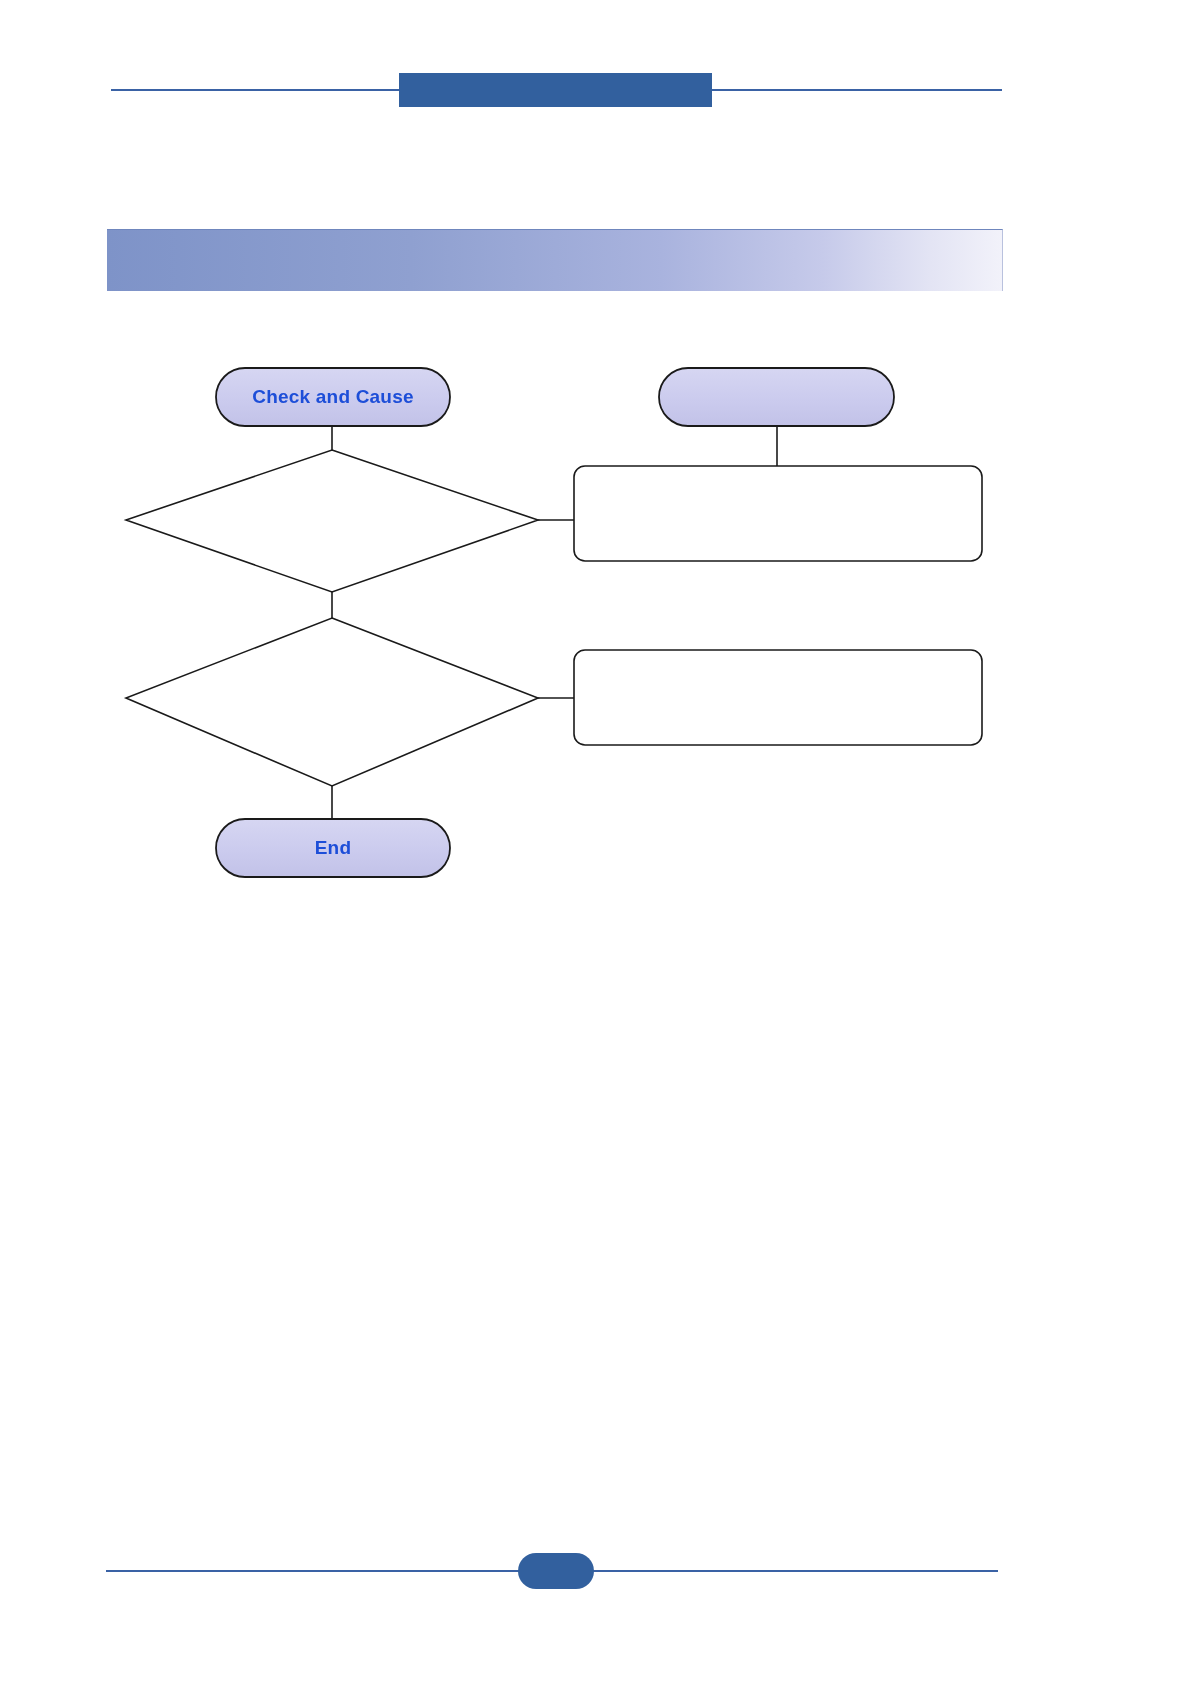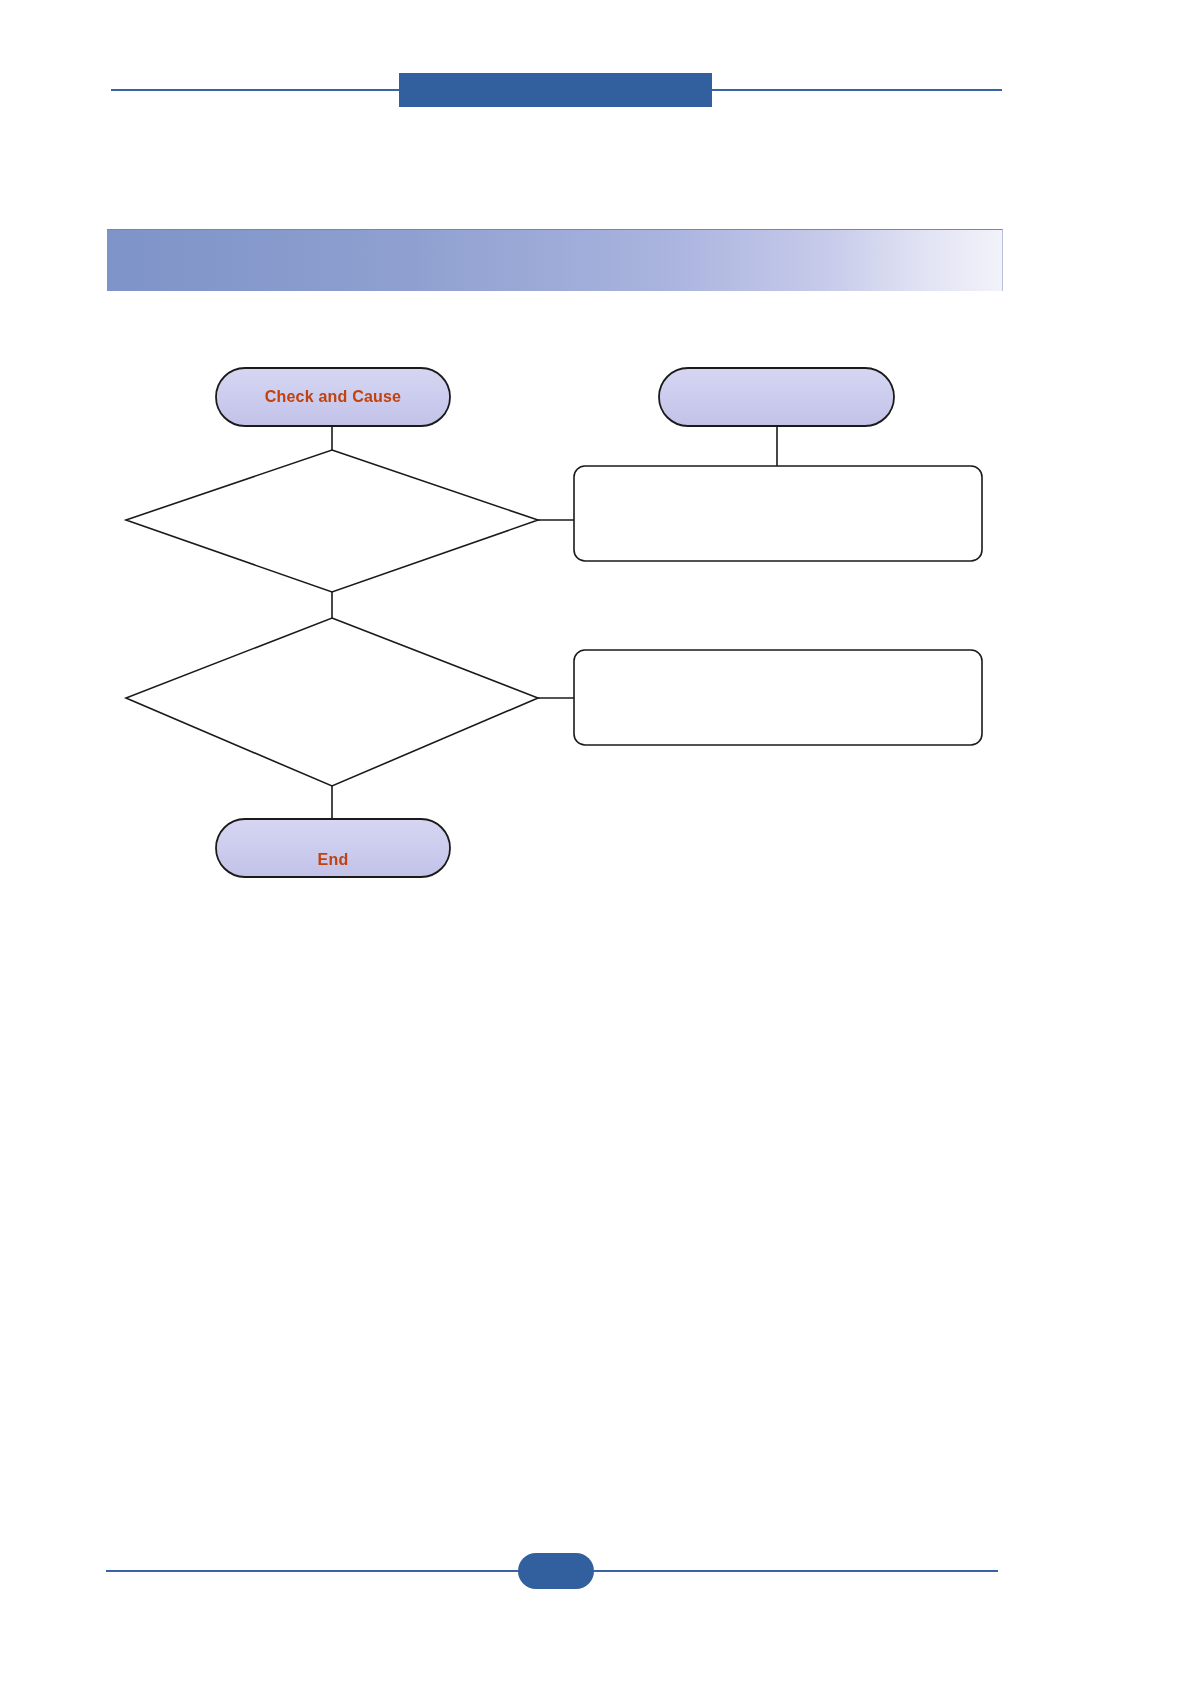--- a/index.html
+++ b/index.html
@@ -89,44 +89,44 @@
 
   .node-label {
     position: absolute;
     display: flex;
     align-items: center;
     justify-content: center;
     text-align: center;
     pointer-events: none;
   }
   .pill-label {
-    font-size: 16px;
-    font-weight: bold;
-    color: #c2410c;
+    font-size: 19px;
+    font-weight: bold;
+    color: #1d4ed8;
     letter-spacing: 0.2px;
   }
   .box-label {
     font-size: 13.5px;
     color: #16161e;
     line-height: 1.35;
     padding: 6px 14px;
     box-sizing: border-box;
   }
   .diamond-label {
     font-size: 13.5px;
     color: #16161e;
     line-height: 1.35;
     padding: 4px 10px;
     box-sizing: border-box;
   }
 
   
   .lbl-check     { left: 216px; top: 368px; width: 234px; height: 58px; }
   .lbl-solution  { left: 659px; top: 368px; width: 235px; height: 58px; }
-  .lbl-end       { left: 216px; top: 819px; width: 234px; height: 58px; margin-top: 12px; }
+  .lbl-end       { left: 216px; top: 819px; width: 234px; height: 58px; }
   .lbl-d1        { left: 190px; top: 484px; width: 290px; height: 72px; }
   .lbl-d2        { left: 190px; top: 670px; width: 290px; height: 72px; }
   .lbl-b1        { left: 574px; top: 465px; width: 408px; height: 94px; }
   .lbl-b2        { left: 574px; top: 650px; width: 408px; height: 94px; }
 
   
   .page-footer {
     position: absolute;
     left: 0;
     top: 1540px;

